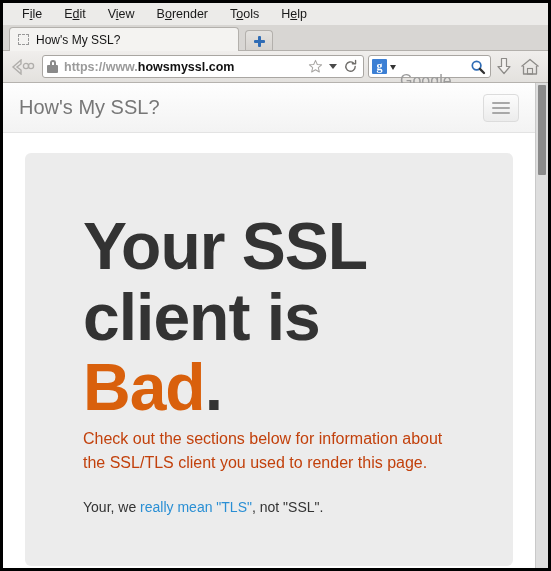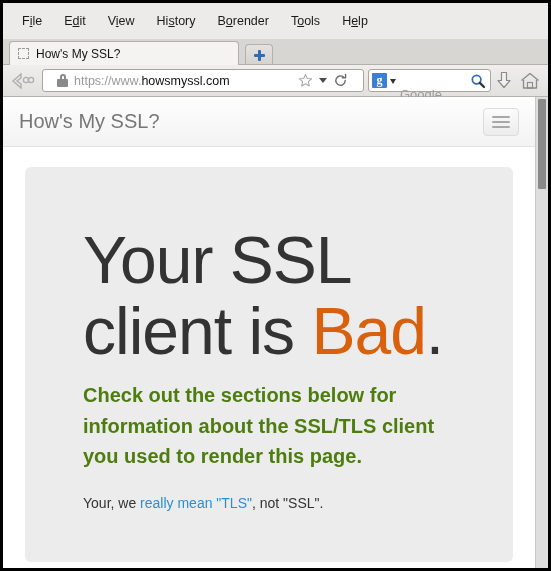--- a/index.html
+++ b/index.html
@@ -21,21 +21,21 @@
     width: 545px;
     height: 565px;
     background: #f2f1f0;
     overflow: hidden;
     display: flex;
     flex-direction: column;
   }
 
   
   #menubar {
-    height: 36px;
+    height: 22px;
     background: #ecebe9;
     display: flex;
     align-items: center;
     padding-left: 8px;
     flex: none;
   }
   .menu-item {
     font-size: 12.5px;
     color: #1a1a1a;
     padding: 0 11px;
@@ -128,23 +128,24 @@
   }
   #urlbar {
     flex: 1;
     height: 23px;
     background: #fff;
     border: 1px solid #a9a6a2;
     border-radius: 3px;
     display: flex;
     align-items: center;
     margin: 0 4px;
-    padding: 0 12px;
+    padding: 0 2px;
     box-sizing: border-box;
     min-width: 0;
+    font-weight: bold;
   }
   .lock-icon {
     width: 11px; height: 13px;
     position: relative;
     flex: none;
     margin: 0 6px 0 2px;
   }
   .lock-icon .body {
     position: absolute; bottom: 0; left: 0;
     width: 11px; height: 8px; background: #8a8a8a; border-radius: 1px;
@@ -201,21 +202,21 @@
   }
   .search-dd {
     width: 0; height: 0; flex: none;
     border-left: 3.5px solid transparent;
     border-right: 3.5px solid transparent;
     border-top: 5px solid #333;
     margin: 1px 4px 0 3px;
   }
   #search-placeholder {
     flex: 1;
-    font-size: 13px;
+    font-size: 16px;
     color: #9b9b9b;
     white-space: nowrap;
     overflow: hidden;
     margin-top: 28px;
   }
   .magnifier { flex: none; margin-right: 1px; }
   .tb-icon { flex: none; width: 26px; display: flex; align-items: center; justify-content: center; }
 
   
   #viewport {
@@ -290,33 +291,33 @@
   }
   #jumbotron {
     background: #ececec;
     border-radius: 6px;
     padding: 58px 58px 48px 58px;
     box-sizing: border-box;
     min-height: 392px;
   }
   #headline {
     font-size: 66px;
-    font-weight: normal;
+    font-weight: bold;
     color: #333333;
     line-height: 1.07;
-    margin: 0 0 14px 0;
+    margin: 0 0 4px 0;
     letter-spacing: -1px;
   }
   #headline .verdict { color: #d9600c; }
   #lead {
-    font-size: 20px;
-    color: #4d7c0f;
+    font-size: 16px;
+    color: #c2410c;
     line-height: 1.52;
     margin: 0 0 22px 0;
-    font-weight: bold;
+    font-weight: normal;
   }
   #tls-note {
     font-size: 14px;
     color: #333;
     margin: 0;
     line-height: 1.5;
   }
   #tls-note a {
     color: #2a8fd4;
     text-decoration: none;
@@ -324,21 +325,20 @@
 </style>
 </head>
 <body>
 
 <div id="window">
 
   <div id="menubar">
     <div class="menu-item"><span>F</span><span class="acc">i</span><span>le</span></div>
     <div class="menu-item"><span>E</span><span class="acc">d</span><span>it</span></div>
     <div class="menu-item"><span>V</span><span class="acc">i</span><span>ew</span></div>
-    <div class="menu-item"><span>Hi</span><span class="acc">s</span><span>tory</span></div>
     <div class="menu-item"><span>B</span><span class="acc">o</span><span>render</span></div>
     <div class="menu-item"><span>T</span><span class="acc">o</span><span>ols</span></div>
     <div class="menu-item"><span>H</span><span class="acc">e</span><span>lp</span></div>
   </div>
 
   <div id="tabbar">
     <div id="tab-active">
       <div id="tab-favicon"></div>
       <div id="tab-title">How's My SSL?</div>
     </div>

